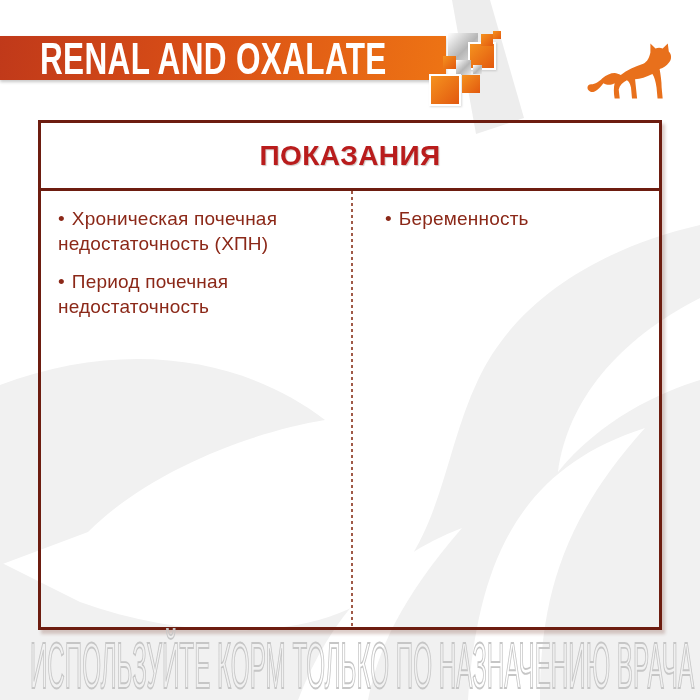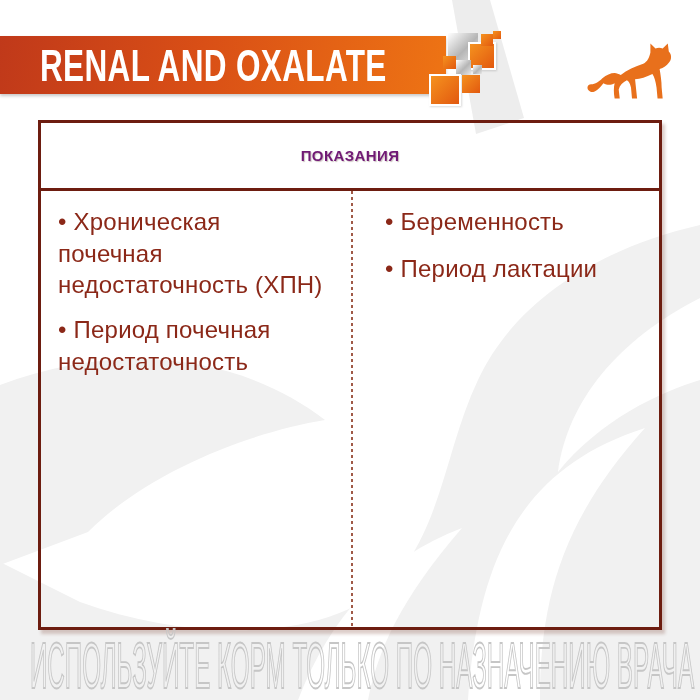--- a/index.html
+++ b/index.html
@@ -5,21 +5,21 @@
   html,body{margin:0;padding:0;}
   body{
     width:700px;height:700px;position:relative;overflow:hidden;
     background:#ffffff;
     font-family:"Liberation Sans", sans-serif;
   }
   
   .bg-svg{position:absolute;left:0;top:0;width:700px;height:700px;z-index:0;}
   
   .banner{
-    position:absolute;left:0;top:36px;width:446px;height:58px;z-index:3;
+    position:absolute;left:0;top:36px;width:446px;height:44px;z-index:3;
     background:linear-gradient(100deg,#c0391a 0%,#d94f16 45%,#ee7414 100%);
     box-shadow:0 2px 3px rgba(0,0,0,0.22);
     display:flex;align-items:center;
   }
   .banner-title{
     color:#ffffff;font-weight:bold;font-size:45px;line-height:1;
     white-space:nowrap;letter-spacing:0.5px;
     transform:scaleX(0.70);transform-origin:left center;
     margin-left:40px;
   }
@@ -36,33 +36,33 @@
     border:3px solid #6d1d10;box-sizing:border-box;
     background:transparent;
     box-shadow:3px 4px 3px rgba(120,60,45,0.25);
     display:flex;flex-direction:column;
   }
   .thead{
     height:65px;flex:0 0 65px;display:flex;border-bottom:3px solid #6d1d10;
   }
   .th{
     flex:1;display:flex;align-items:center;justify-content:center;
-    color:#701a75;font-weight:bold;font-size:15px;letter-spacing:0.4px;
+    color:#b91c1c;font-weight:bold;font-size:28px;letter-spacing:0.4px;
     text-shadow:1px 1px 1px rgba(60,20,10,0.25);
   }
   .tbody{flex:1;display:flex;position:relative;}
   .cell{box-sizing:border-box;}
   .cell-left{width:312px;flex:0 0 312px;padding:15px 24px 0 17px;}
   .cell-right{flex:1;padding:15px 18px 16px 32px;}
   .vdivider{
     position:absolute;left:310px;top:0;bottom:0;width:2px;
     background:repeating-linear-gradient(to bottom,#a05a48 0 3px,transparent 3px 6px);
   }
   .item{
-    margin:0 0 13px 0;color:#8b2818;font-size:24px;line-height:1.32;
+    margin:0 0 13px 0;color:#8b2818;font-size:19px;line-height:1.32;
     letter-spacing:0.2px;
   }
   .cell-right .item{margin-bottom:15px;}
   .blt{margin-right:7px;}
   
   .footer-svg{position:absolute;left:0;top:626px;z-index:2;}
 </style>
 </head>
 <body>
 
@@ -123,21 +123,20 @@
     <div class="th">ПОКАЗАНИЯ</div>
   </div>
   <div class="tbody">
     <div class="cell cell-left">
       <p class="item"><span class="blt">•</span><span>Хроническая почечная недостаточность (ХПН)</span></p>
       <p class="item"><span class="blt">•</span><span>Период почечная недостаточность</span></p>
     </div>
     <div class="vdivider"></div>
     <div class="cell cell-right">
       <p class="item"><span class="blt">•</span><span>Беременность</span></p>
-      <p class="item"><span class="blt">•</span><span>Период лактации</span></p>
     </div>
   </div>
 </div>
 
 <svg class="footer-svg" width="700" height="74" viewBox="0 0 700 74" aria-hidden="true">
   <g transform="scale(0.36 1)">
     <text x="83" y="62" font-family="Liberation Sans, sans-serif" font-size="64" fill="none" stroke="#c6c6c6" stroke-width="1.4" vector-effect="non-scaling-stroke" textLength="1845" lengthAdjust="spacingAndGlyphs">ИСПОЛЬЗУЙТЕ КОРМ ТОЛЬКО ПО НАЗНАЧЕНИЮ ВРАЧА</text>
   </g>
 </svg>
 

